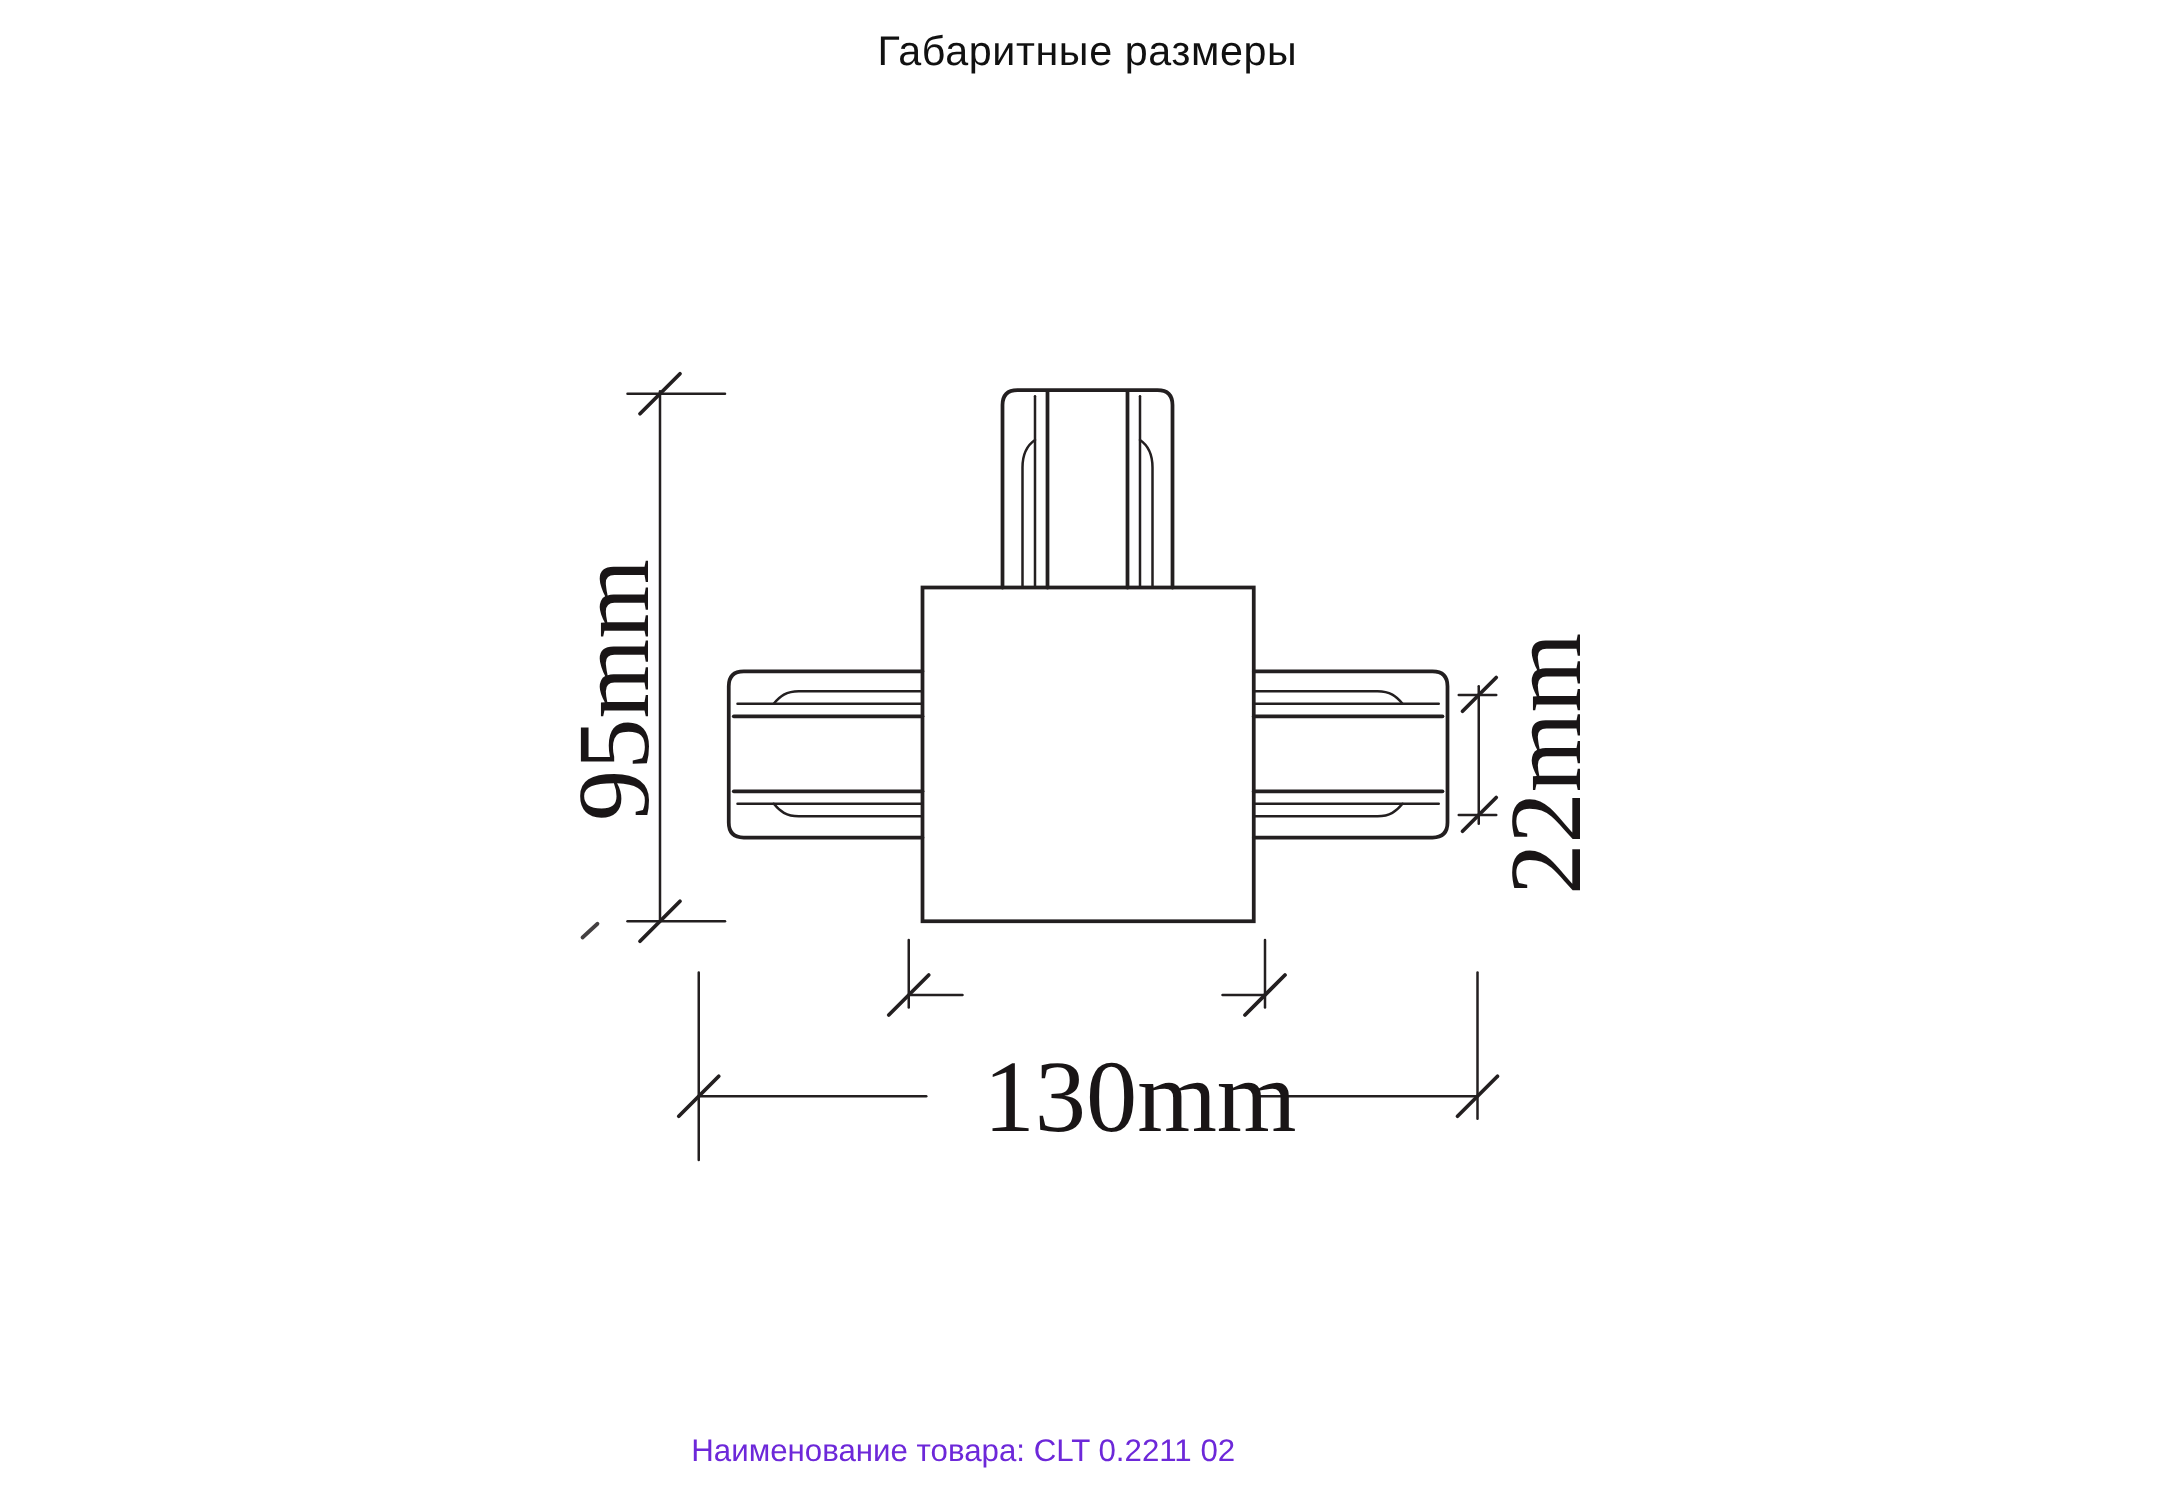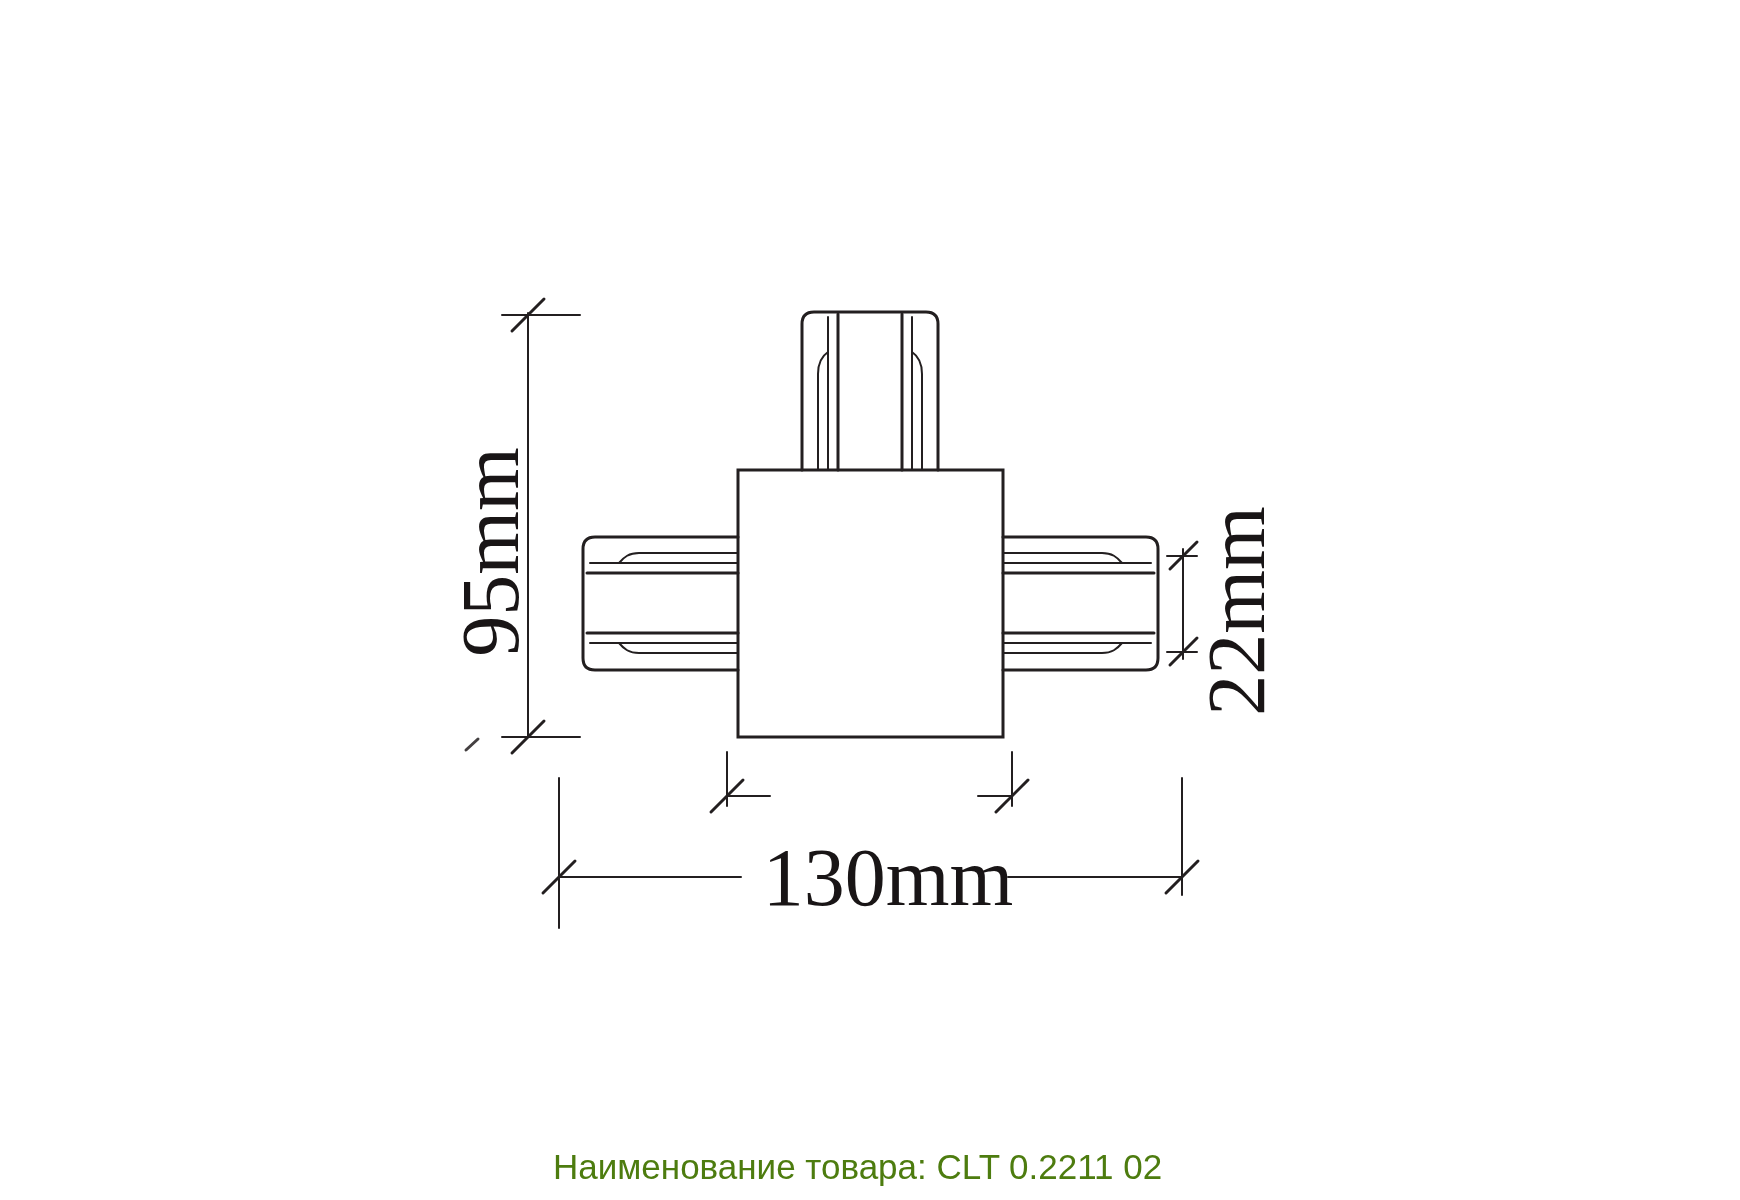--- a/index.html
+++ b/index.html
@@ -13,38 +13,39 @@
   .title{
     position:absolute;left:0;top:22px;width:1740px;
     text-align:center;
     font-family:"Liberation Sans",sans-serif;
     font-size:33px;color:#111111;
     letter-spacing:0.5px;
   }
   .product-label{
     position:absolute;left:553px;top:1147px;
     font-family:"Liberation Sans",sans-serif;
-    font-size:35px;color:#4d7c0f;
+    font-size:25px;color:#6d28d9;
     white-space:nowrap;
   }
   svg{position:absolute;left:0;top:0;}
   .dim-label{
     position:absolute;
     font-family:"Liberation Serif",serif;
     font-size:82px;color:#191516;
     line-height:1;white-space:nowrap;
     transform:translate(-50%,-50%);
   }
   .dim-label.rot{transform:translate(-50%,-50%) rotate(-90deg);}
 </style>
 </head>
 <body>
 
 <div id="canvas">
 
+  <div class="title">Габаритные размеры</div>
 
   <svg width="1740" height="1200" viewBox="0 0 1740 1200" fill="none" stroke="#231f20" stroke-linecap="round">
 
     <g>
 
       <rect x="738" y="470" width="265" height="267" stroke-width="3"></rect>
 
       <g>
         <path d="M802,470 V324 Q802,312 814,312 H926 Q938,312 938,324 V470" stroke-width="3"></path>
         <path d="M818,470 V374 C818,362 822,356 828,352" stroke-width="2"></path>
@@ -111,17 +112,17 @@
     </g>
 
     <path d="M466,750 L478,739" stroke-width="3" opacity="0.85"></path>
   </svg>
 
   <div class="dim-label rot" style="left:491px;top:552px;">95mm</div>
 
   <div class="dim-label rot" style="left:1237px;top:611px;">22mm</div>
 
 
-  <div class="dim-label" style="left:888px;top:878px;">130mm</div>
+  <div class="dim-label" style="left:912px;top:878px;">130mm</div>
 
   <div class="product-label">Наименование товара: CLT 0.2211 02</div>
 
 </div>
 
 </body></html>

